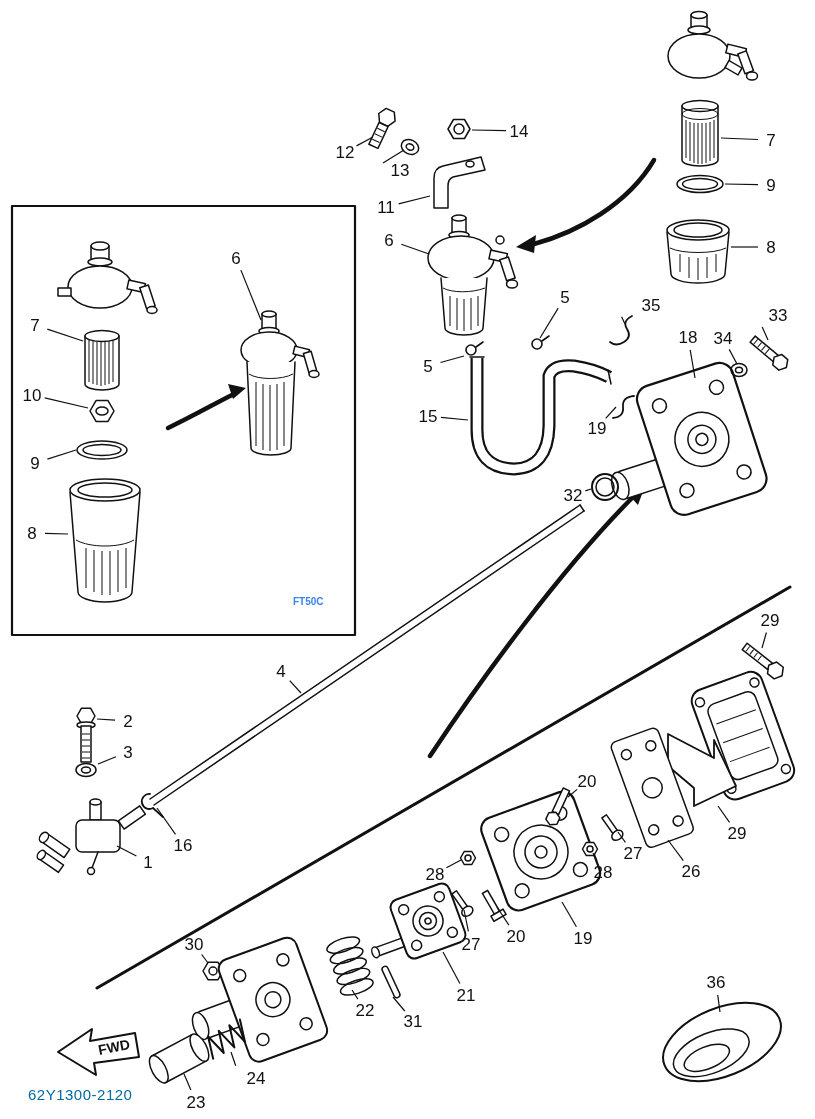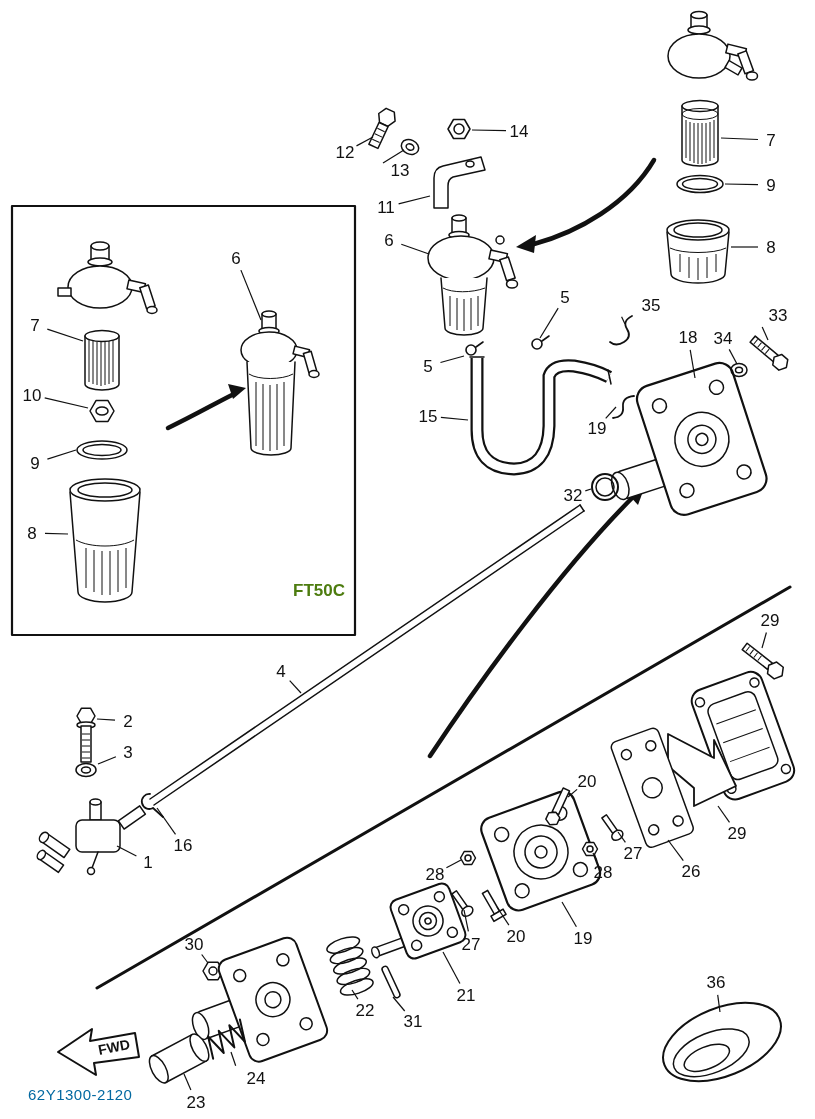--- a/index.html
+++ b/index.html
@@ -12,22 +12,22 @@
   .thin { stroke:#111; stroke-width:1; fill:none; }
   .thick { stroke:#111; stroke-width:4.5; fill:none; stroke-linecap:round; }
   .fillb { fill:#111; stroke:none; }
   .leader { stroke:#111; stroke-width:1.2; }
 
   .callout {
     position:absolute; transform:translate(-50%,-50%);
     font-size:17px; color:#111; white-space:nowrap; line-height:1;text-align:center;
   }
   .model-label {
-    position:absolute; left:293px; top:581px;
-    font-weight:bold; font-size:17px; color:#4d7c0f;
+    position:absolute; left:293px; top:596px;
+    font-weight:bold; font-size:10px; color:#3b82f6;
   }
   .part-code {
     position:absolute; left:28px; top:1086px;
     font-size:15px; letter-spacing:0.5px; color:#0369a1;
   }
   .fwd-label {
     position:absolute; left:114px; top:1047px;
     transform:translate(-50%,-50%) rotate(-11deg);
     font-weight:bold; font-size:14px; color:#111;
   }

